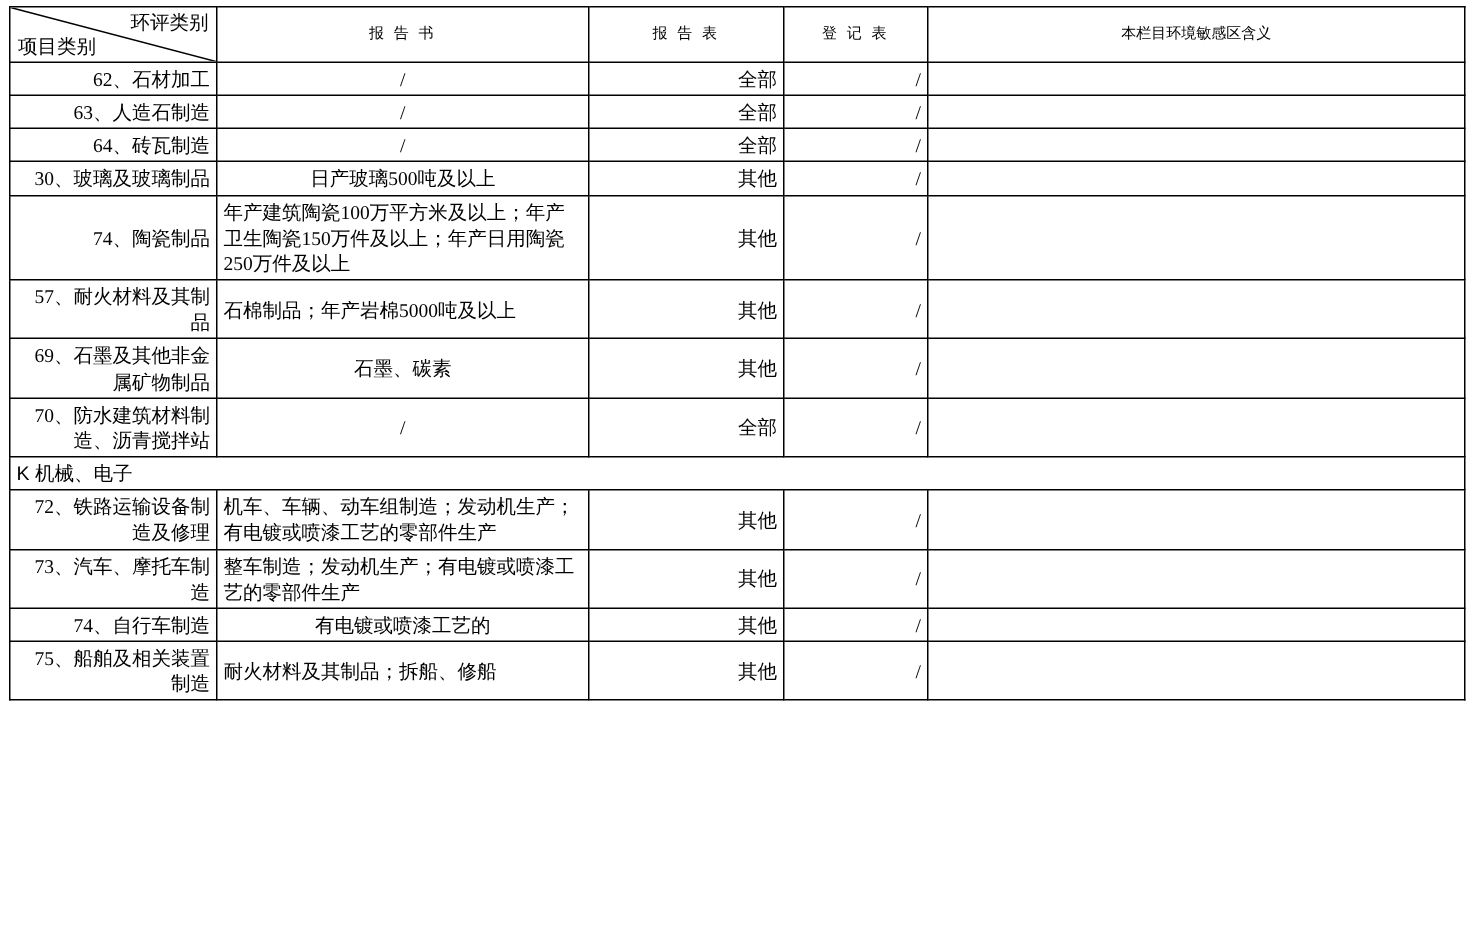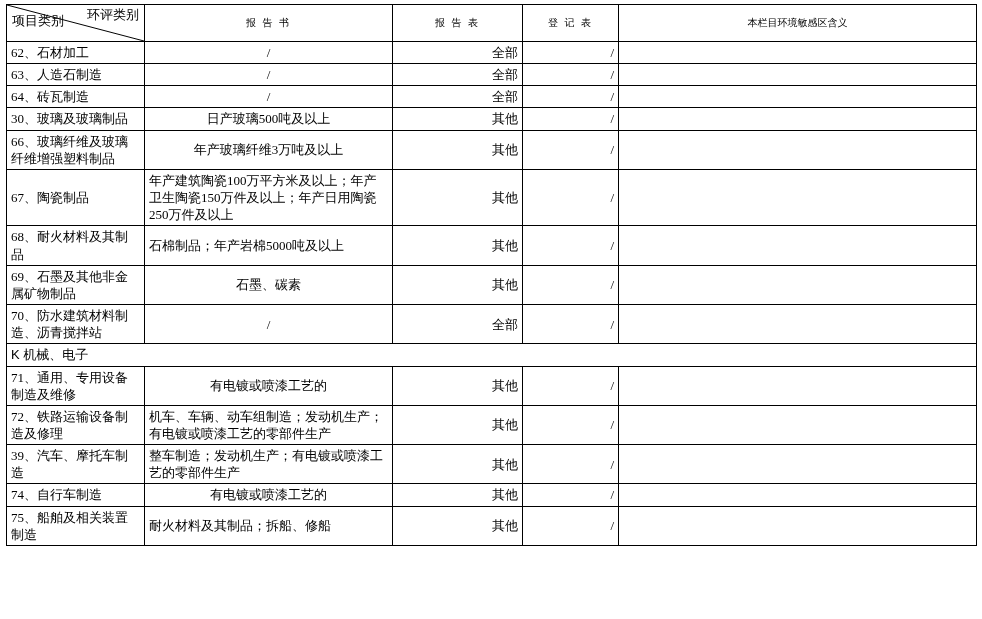--- a/index.html
+++ b/index.html
@@ -56,34 +56,34 @@
   .hdr-split .lbl-top {
     position: absolute;
     right: 5px;
     top: 1px;
     font-size: 13px;
     white-space: nowrap;
   }
   .hdr-split .lbl-bot {
     position: absolute;
     left: 5px;
-    bottom: 12px;
+    bottom: 2px;
     font-size: 13px;
     white-space: nowrap;
   }
   .hdr-center {
     text-align: center;
     font-size: 10px;
     letter-spacing: 2px;
   }
   .hdr-center.nosp {
     letter-spacing: 0;
   }
   .cell-cat {
-    text-align: left;
+    text-align: right;
     font-size: 13px;
   }
   .cell-rep {
     text-align: center;
     font-size: 13px;
   }
   .cell-rep.left {
     text-align: left;
     margin-top: 40px;
   }
@@ -154,35 +154,28 @@
           <td class="cell-mean"></td>
         </tr>
         <tr>
           <td class="cell-cat">30、玻璃及玻璃制品</td>
           <td class="cell-rep">日产玻璃500吨及以上</td>
           <td class="cell-center">其他</td>
           <td class="cell-center">/</td>
           <td class="cell-mean"></td>
         </tr>
         <tr>
-          <td class="cell-cat">66、玻璃纤维及玻璃纤维增强塑料制品</td>
-          <td class="cell-rep">年产玻璃纤维3万吨及以上</td>
-          <td class="cell-center">其他</td>
-          <td class="cell-center">/</td>
-          <td class="cell-mean"></td>
-        </tr>
-        <tr>
-          <td class="cell-cat">67、陶瓷制品</td>
+          <td class="cell-cat">74、陶瓷制品</td>
           <td class="cell-rep left">年产建筑陶瓷100万平方米及以上；年产卫生陶瓷150万件及以上；年产日用陶瓷250万件及以上</td>
           <td class="cell-center">其他</td>
           <td class="cell-center">/</td>
           <td class="cell-mean"></td>
         </tr>
         <tr>
-          <td class="cell-cat">68、耐火材料及其制品</td>
+          <td class="cell-cat">57、耐火材料及其制品</td>
           <td class="cell-rep left">石棉制品；年产岩棉5000吨及以上</td>
           <td class="cell-center">其他</td>
           <td class="cell-center">/</td>
           <td class="cell-mean"></td>
         </tr>
         <tr>
           <td class="cell-cat">69、石墨及其他非金属矿物制品</td>
           <td class="cell-rep">石墨、碳素</td>
           <td class="cell-center">其他</td>
           <td class="cell-center">/</td>
@@ -192,35 +185,28 @@
           <td class="cell-cat">70、防水建筑材料制造、沥青搅拌站</td>
           <td class="cell-rep">/</td>
           <td class="cell-center">全部</td>
           <td class="cell-center">/</td>
           <td class="cell-mean"></td>
         </tr>
         <tr class="section-row">
           <td colspan="5">K 机械、电子</td>
         </tr>
         <tr>
-          <td class="cell-cat">71、通用、专用设备制造及维修</td>
-          <td class="cell-rep">有电镀或喷漆工艺的</td>
-          <td class="cell-center">其他</td>
-          <td class="cell-center">/</td>
-          <td class="cell-mean"></td>
-        </tr>
-        <tr>
           <td class="cell-cat">72、铁路运输设备制造及修理</td>
           <td class="cell-rep left">机车、车辆、动车组制造；发动机生产；有电镀或喷漆工艺的零部件生产</td>
           <td class="cell-center">其他</td>
           <td class="cell-center">/</td>
           <td class="cell-mean"></td>
         </tr>
         <tr>
-          <td class="cell-cat">39、汽车、摩托车制造</td>
+          <td class="cell-cat">73、汽车、摩托车制造</td>
           <td class="cell-rep left">整车制造；发动机生产；有电镀或喷漆工艺的零部件生产</td>
           <td class="cell-center">其他</td>
           <td class="cell-center">/</td>
           <td class="cell-mean"></td>
         </tr>
         <tr>
           <td class="cell-cat">74、自行车制造</td>
           <td class="cell-rep">有电镀或喷漆工艺的</td>
           <td class="cell-center">其他</td>
           <td class="cell-center">/</td>

